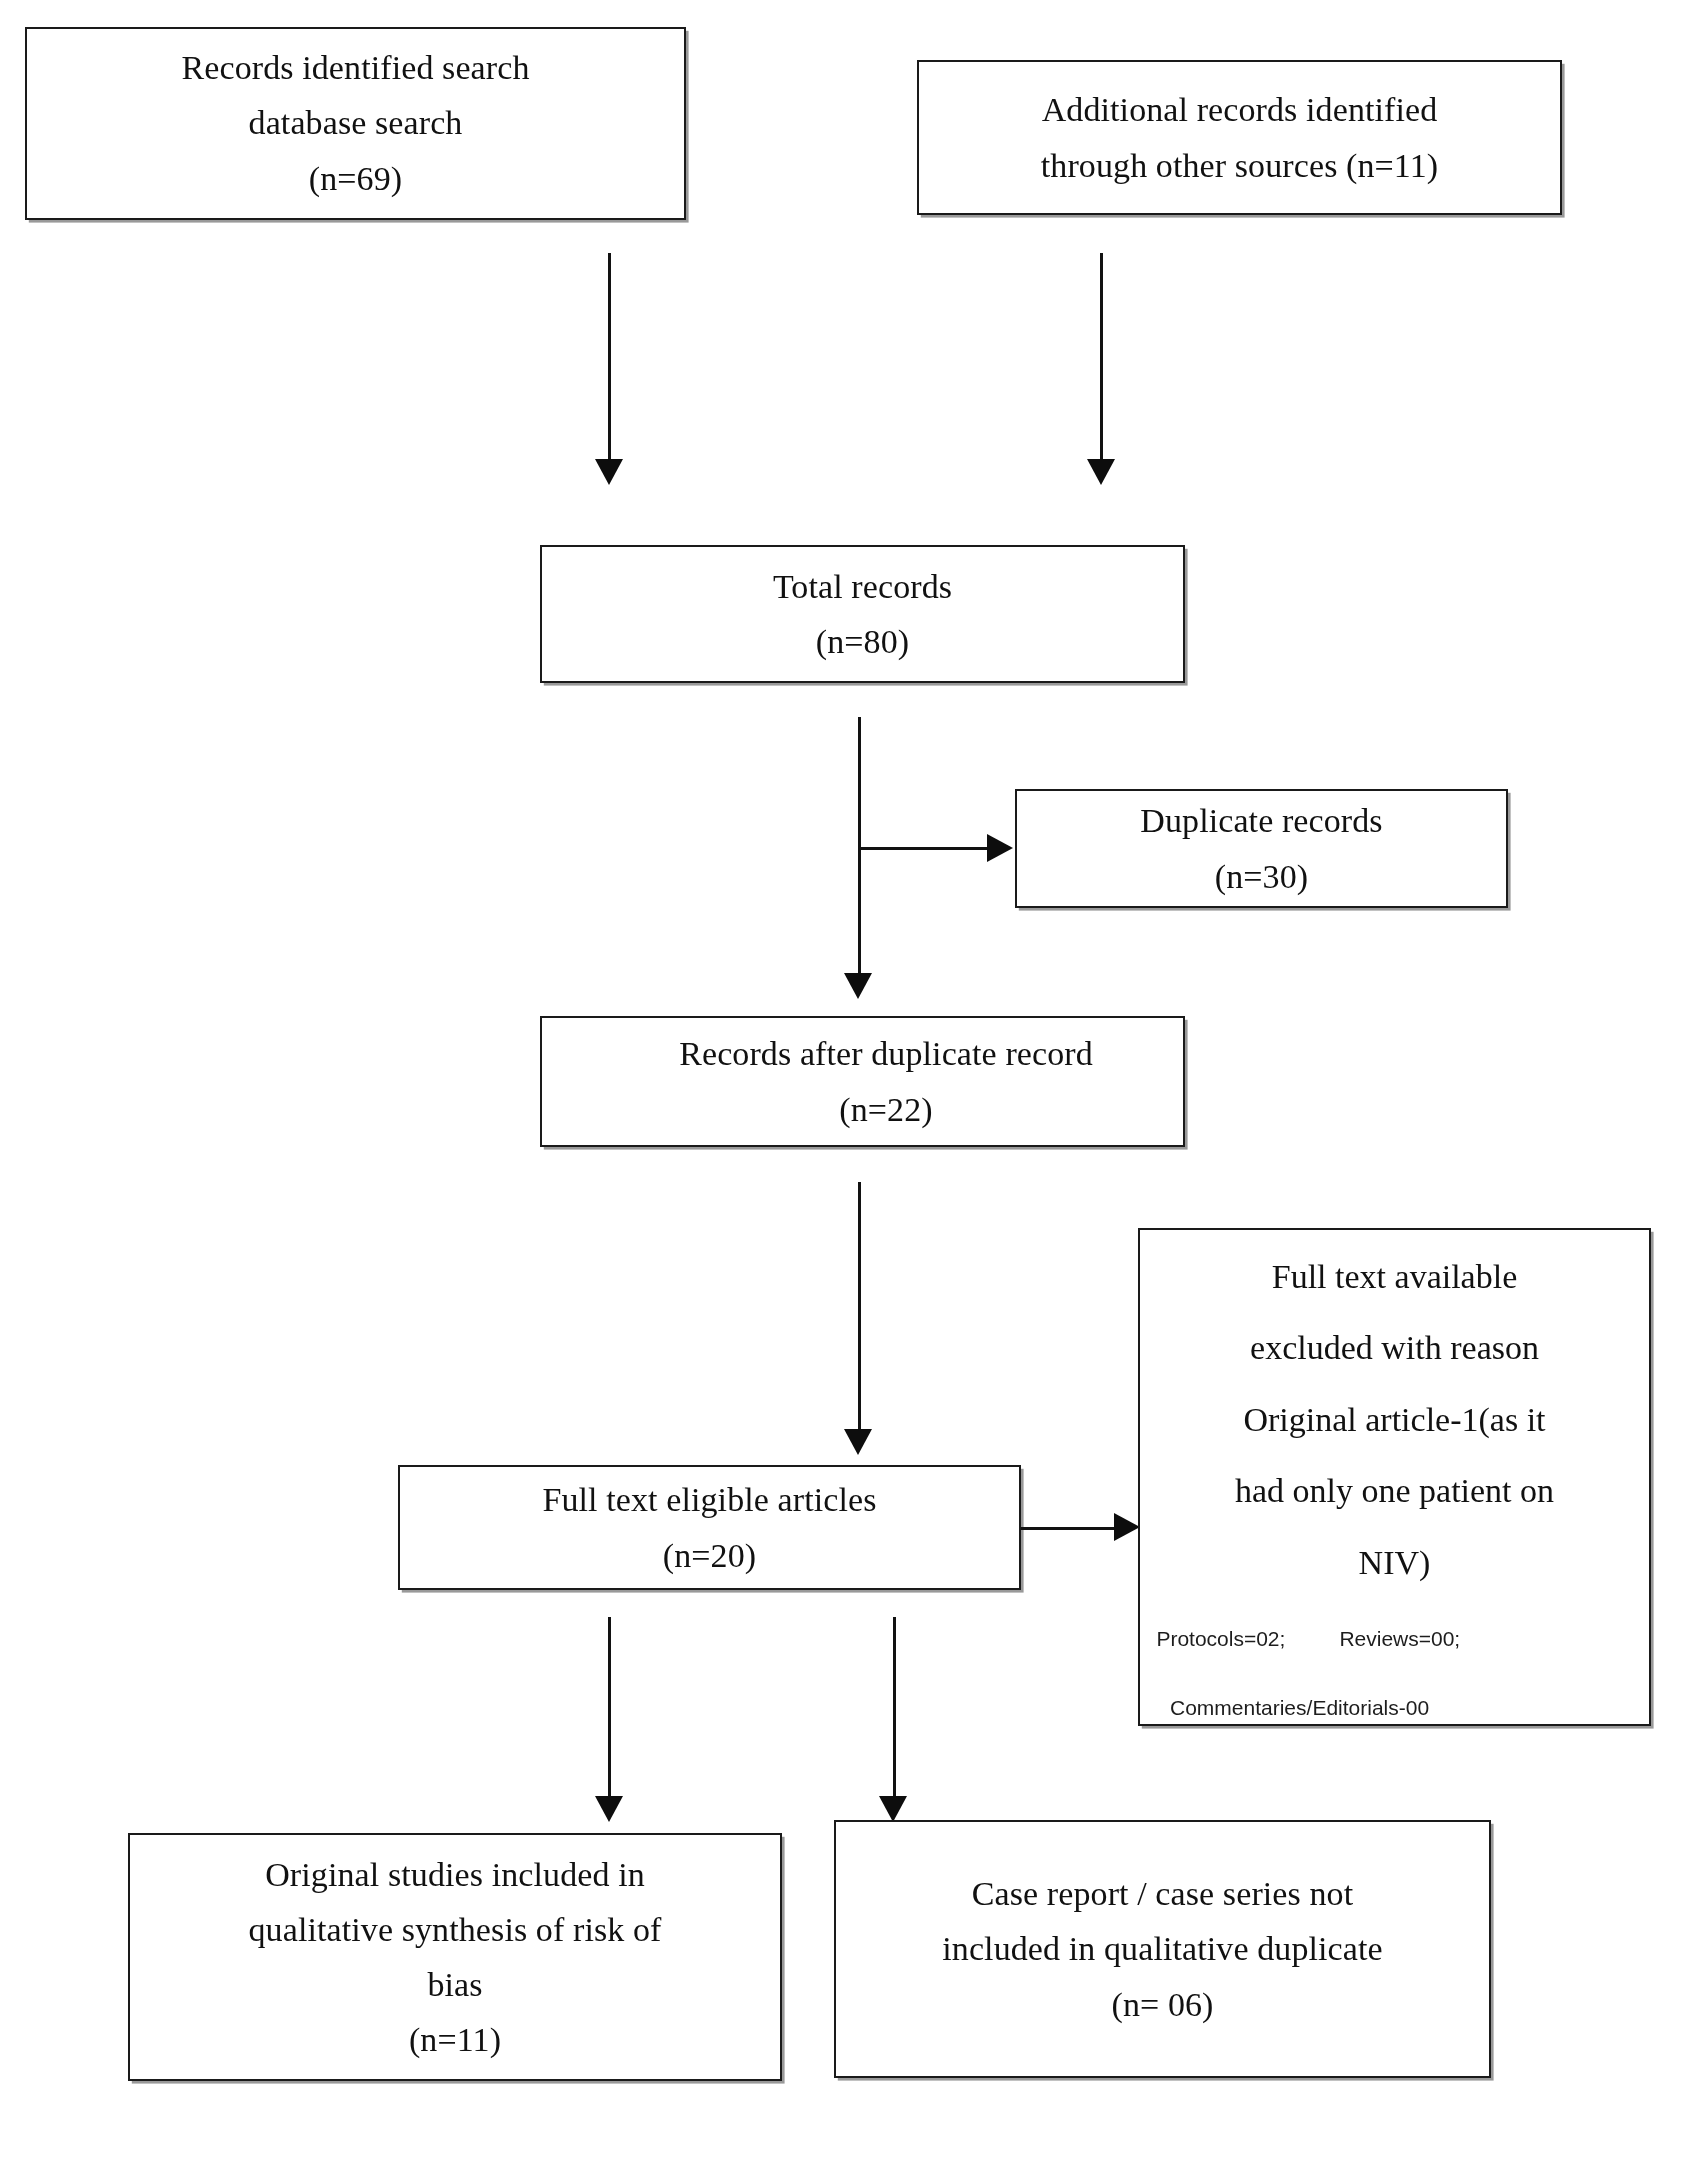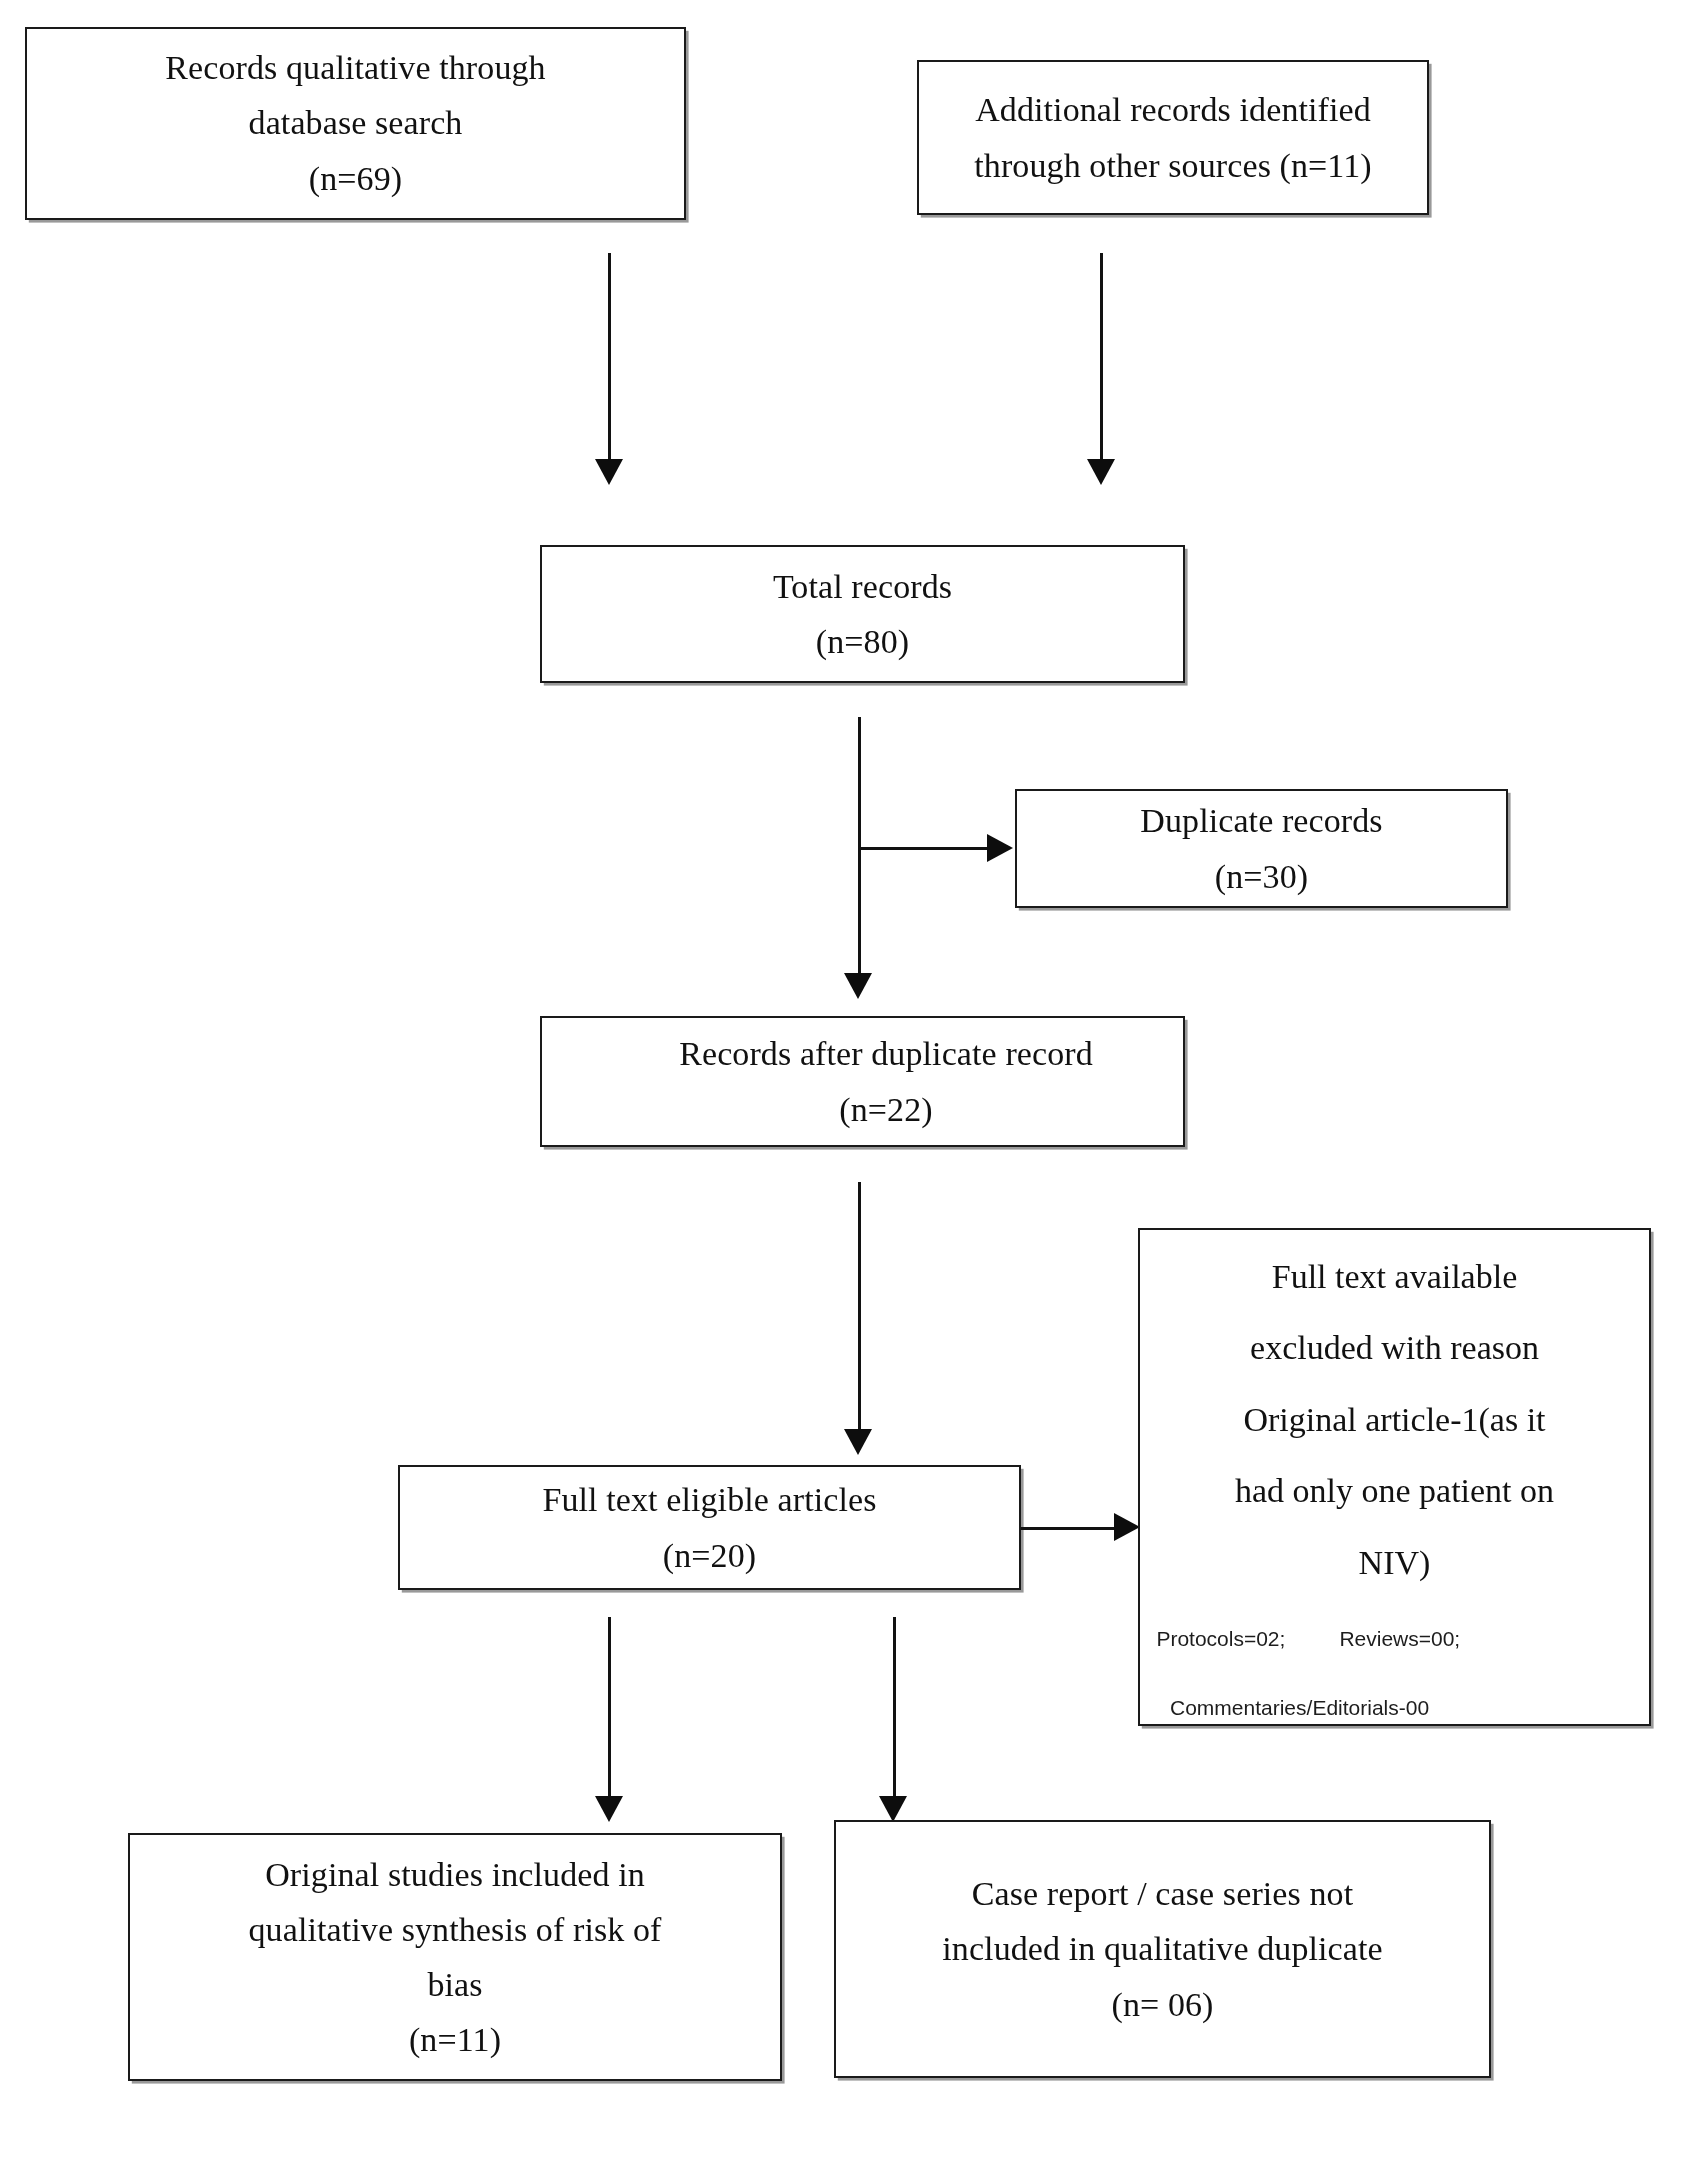--- a/index.html
+++ b/index.html
@@ -86,26 +86,26 @@
     border-bottom: 14.5px solid transparent;
     border-left: 26.5px solid #0d0d0d;
   }
 </style>
 </head>
 <body>
 
 <div id="canvas">
 
   <div class="fbox t-main" style="left:25px; top:26.5px; width:661px; height:193px;">
-    <span class="line">Records qualitative through</span>
+    <span class="line">Records identified search</span>
     <span class="line">database search</span>
     <span class="line">(n=69)</span>
   </div>
 
-  <div class="fbox t-main" style="left:917px; top:60px; width:512px; height:155px;">
+  <div class="fbox t-main" style="left:917px; top:60px; width:645px; height:155px;">
     <span class="line">Additional records identified</span>
     <span class="line">through other sources (n=11)</span>
   </div>
 
   <div class="vline" style="left:608px; top:253px; height:209px;"></div>
   <div class="arrow-down" style="left:595px; top:459px;"></div>
 
   <div class="vline" style="left:1100px; top:253px; height:209px;"></div>
   <div class="arrow-down" style="left:1087px; top:459px;"></div>
 

